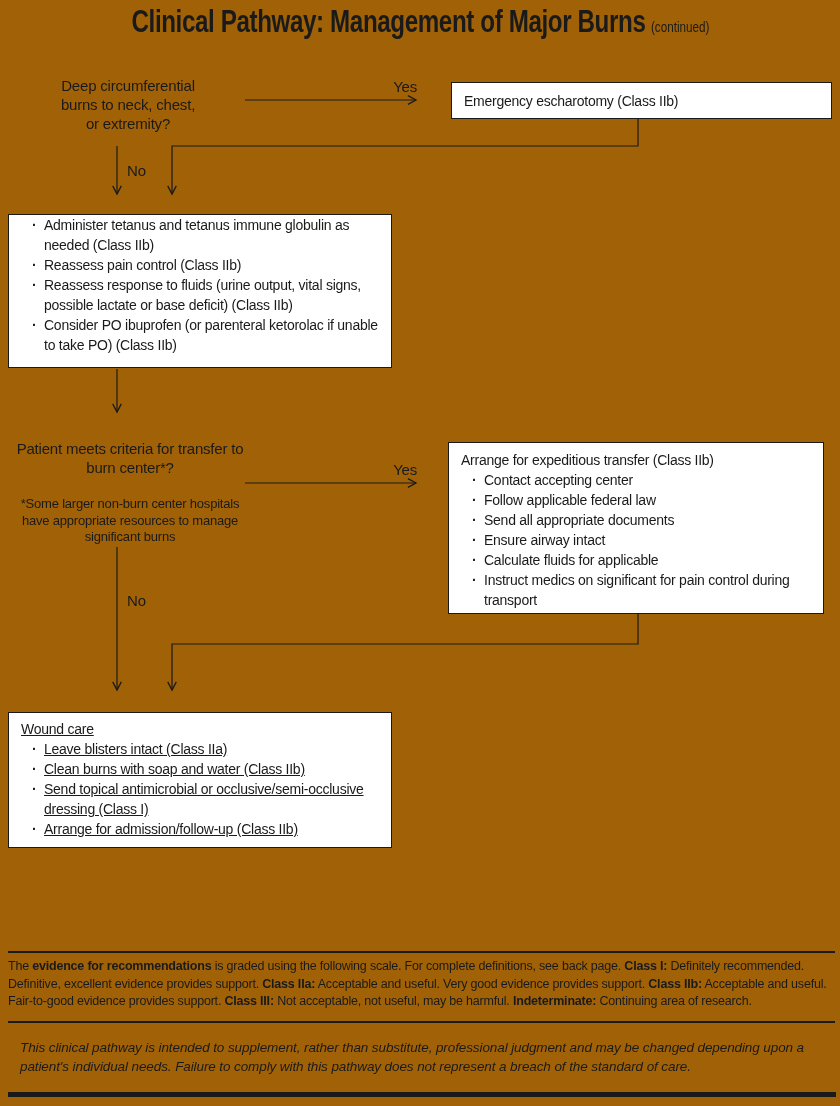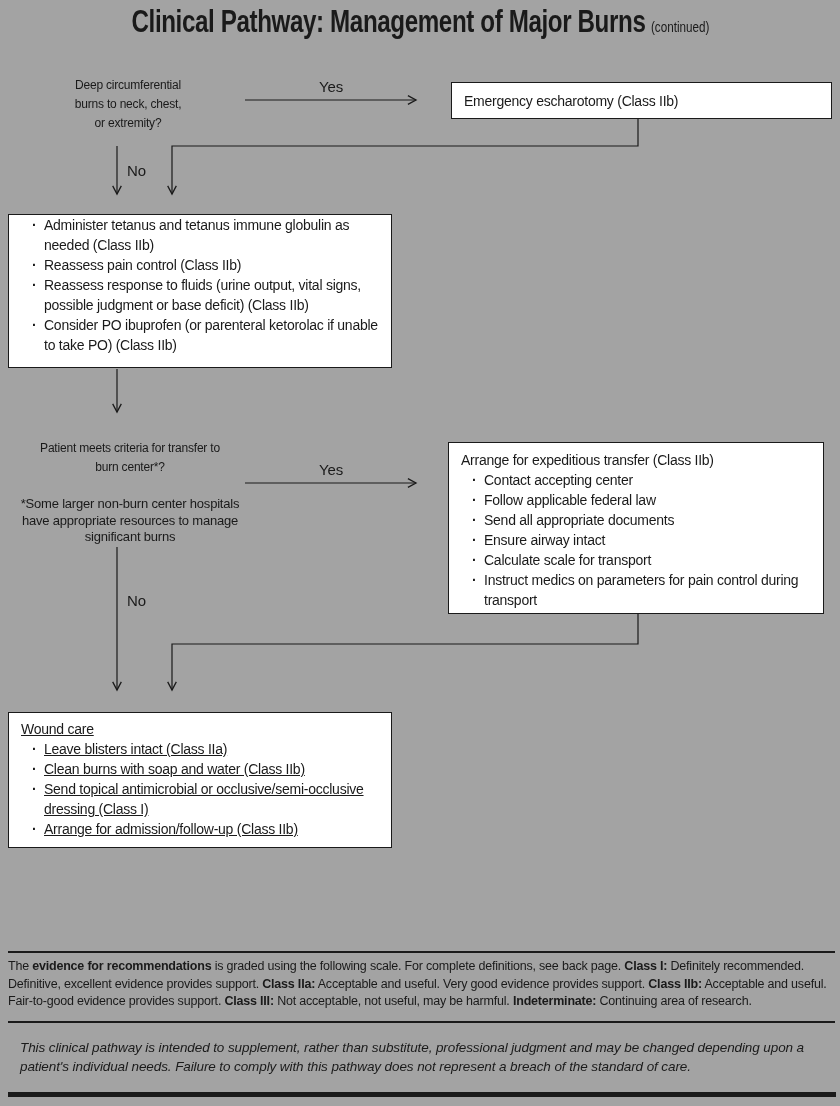--- a/index.html
+++ b/index.html
@@ -1,44 +1,44 @@
 <!DOCTYPE html>
 <html><head>
 <meta charset="utf-8">
 <style>
   html,body { margin:0; padding:0; background:#fff; }
   .page {
-    position:relative; width:840px; height:1106px; background:#a3a3a3;
+    position:relative; width:840px; height:1106px; background:#a16207;
     font-family:"Liberation Sans", sans-serif; color:#1a1a1a; overflow:hidden;
   }
   
   .title {
     position:absolute; top:4px; left:0; width:840px; margin:0;
     display:flex; justify-content:center; align-items:baseline;
   }
   .title-scale {
     display:inline-block; transform:scaleX(0.78); transform-origin:center top;
     white-space:nowrap; font-weight:700; font-size:31px; letter-spacing:-0.5px;
   }
   .title-cont { font-size:15px; font-weight:400; letter-spacing:0; margin-left:7px; }
 
   
   .connectors { position:absolute; left:0; top:0; width:840px; height:1106px; pointer-events:none; }
 
   
   .node {
-    position:absolute; font-size:12px; line-height:19px; text-align:center;
+    position:absolute; font-size:15px; line-height:19px; text-align:center;
     white-space:pre-line; letter-spacing:-0.2px;
   }
   .footnote {
     position:absolute; font-size:13px; line-height:16.5px; text-align:center;
     white-space:pre-line; letter-spacing:-0.2px;
   }
   .lbl { position:absolute; font-size:15px; letter-spacing:-0.2px; }
-  .lbl.center { text-align:center; }
+  .lbl.center { text-align:right; }
 
   
   .box {
     position:absolute; border:1.5px solid #1a1a1a; box-sizing:border-box;
     font-size:14px; line-height:20px; letter-spacing:-0.25px; background:#fff;
   }
   .box-heading { padding:0 10px 0 12px; }
   .box ul { list-style:none; margin:0; padding:0 8px 0 12px; }
   .box li { position:relative; padding-left:23px; }
   .box li::before { content:"·"; position:absolute; left:11px; top:0; font-weight:700; }
@@ -94,21 +94,21 @@
   <div class="lbl" style="left:127px; top:162px;">No</div>
 
   <div class="box" id="esch" style="left:451px; top:82px; width:381px; height:37px;">
     <span>Emergency escharotomy (Class IIb)</span>
   </div>
 
   <div class="box" id="treat" style="left:8px; top:214px; width:384px; height:154px;">
     <ul>
         <li>Administer tetanus and tetanus immune globulin as needed (Class IIb)</li>
         <li>Reassess pain control (Class IIb)</li>
-        <li>Reassess response to fluids (urine output, vital signs, possible judgment or base deficit) (Class IIb)</li>
+        <li>Reassess response to fluids (urine output, vital signs, possible lactate or base deficit) (Class IIb)</li>
         <li>Consider PO ibuprofen (or parenteral ketorolac if unable to take PO) (Class IIb)</li>
       </ul>
   </div>
 
   <div class="node" style="left:15px; top:439px; width:230px;">Patient meets criteria for transfer to
 burn center*?</div>
 
   <div class="footnote" style="left:5px; top:496px; width:250px;">*Some larger non-burn center hospitals
 have appropriate resources to manage
 significant burns</div>
@@ -117,22 +117,22 @@
 
   <div class="lbl" style="left:127px; top:592px;">No</div>
 
   <div class="box" id="transfer" style="left:448px; top:442px; width:376px; height:172px;">
     <div class="box-heading">Arrange for expeditious transfer (Class IIb)</div>
     <ul>
         <li>Contact accepting center</li>
         <li>Follow applicable federal law</li>
         <li>Send all appropriate documents</li>
         <li>Ensure airway intact</li>
-        <li>Calculate scale for transport</li>
-        <li>Instruct medics on parameters for pain control during transport</li>
+        <li>Calculate fluids for applicable</li>
+        <li>Instruct medics on significant for pain control during transport</li>
       </ul>
   </div>
 
   <div class="box" id="wound" style="left:8px; top:712px; width:384px; height:136px;">
     <div class="box-heading">Wound care</div>
     <ul>
         <li>Leave blisters intact (Class IIa)</li>
         <li>Clean burns with soap and water (Class IIb)</li>
         <li>Send topical antimicrobial or occlusive/semi-occlusive dressing (Class I)</li>
         <li>Arrange for admission/follow-up (Class IIb)</li>

